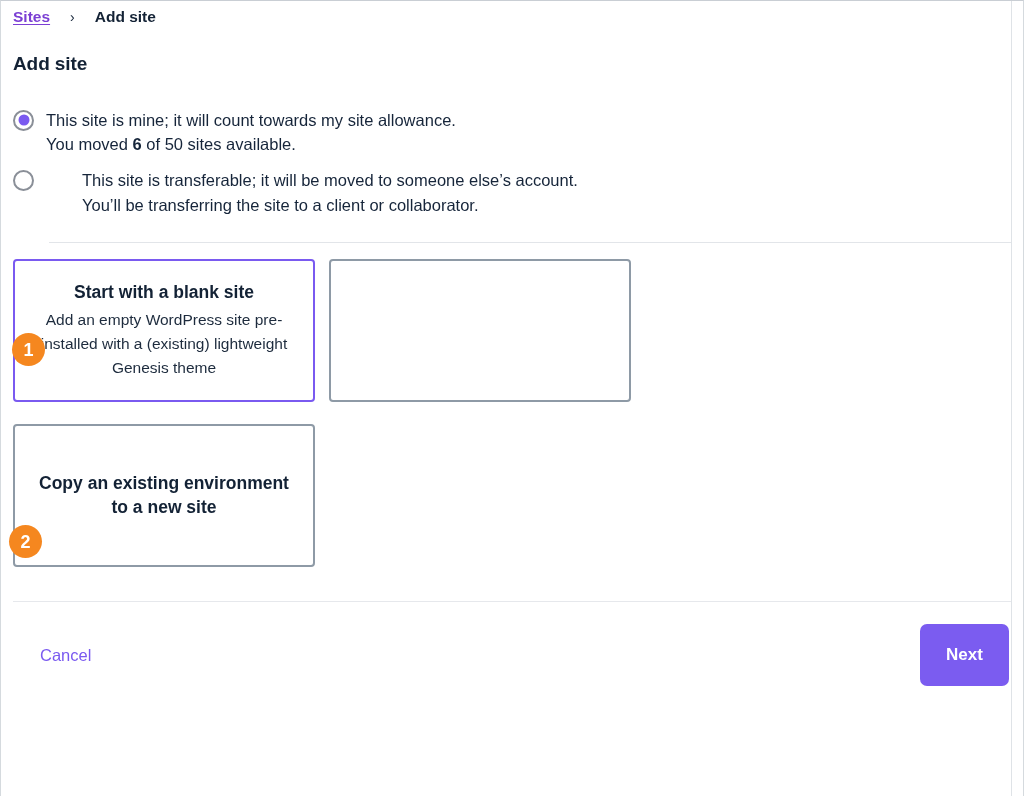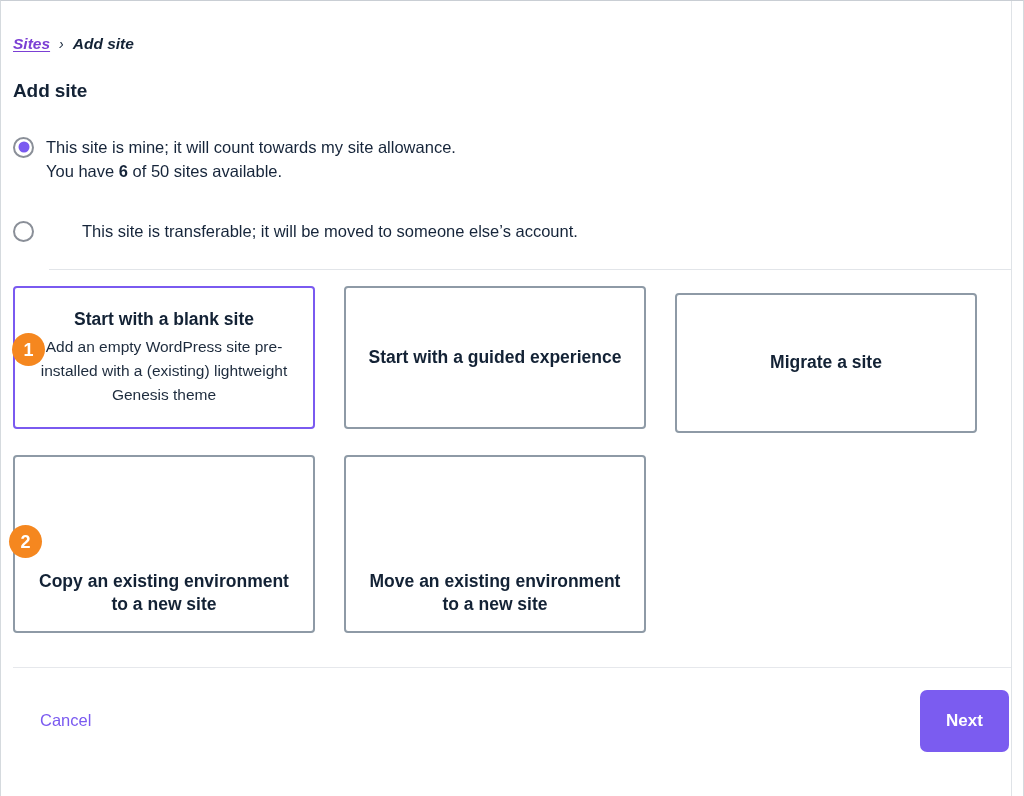--- a/index.html
+++ b/index.html
@@ -39,26 +39,25 @@
 
   .content {
     position: relative;
     padding: 0 12px;
   }
 
   
   .breadcrumb {
     display: flex;
     align-items: center;
-    gap: 9px;
-    padding-top: 35px;
+    gap: 20px;
+    padding-top: 8px;
     font-size: 15.5px;
     font-weight: 700;
     line-height: 1;
-    font-style: italic;
   }
   .breadcrumb-link {
     color: #7b3fd4;
     text-decoration: underline;
     text-underline-offset: 2px;
     cursor: pointer;
   }
   .breadcrumb-sep {
     color: #16253a;
     font-weight: 400;
@@ -88,21 +87,21 @@
   .radio-group {
     margin-top: 33px;
   }
   .radio-row {
     display: flex;
     align-items: flex-start;
     gap: 12px;
     cursor: pointer;
     margin-top: 24px;
   }
-  .radio-row + .radio-row { margin-top: 36px; gap: 48px; }
+  .radio-row + .radio-row { margin-top: 12px; gap: 48px; }
 
   .radio-mark {
     flex: 0 0 auto;
     width: 21px;
     height: 21px;
     border-radius: 50%;
     border: 2px solid #8a8f98;
     background: #ffffff;
     box-sizing: border-box;
     margin-top: 2px;
@@ -151,21 +150,21 @@
     z-index: 5;
     line-height: 1;
   }
   #badge-1 { left: 11px; top: 332px; }
   #badge-2 { left: 8px; top: 524px; }
 
   
   .card-grid {
     display: grid;
     grid-template-columns: 302px 302px 302px;
-    column-gap: 29px;
+    column-gap: 14px;
     margin-top: 16px;
   }
   .card-row-2 {
     display: grid;
     grid-template-columns: 302px 302px 302px;
     column-gap: 29px;
     margin-top: 22px;
   }
 
   .card {
@@ -176,21 +175,21 @@
     display: flex;
     flex-direction: column;
     align-items: center;
     justify-content: center;
     text-align: center;
     padding: 14px 18px;
     cursor: pointer;
   }
   .card.tall   { height: 143px; }
   .card.short  { height: 140px; margin-top: 7px; }
-  .card.row2   { height: 178px; justify-content: flex-end; }
+  .card.row2   { height: 143px; }
 
   .card.selected {
     border-color: #7a5af0;
   }
 
   .card-title {
     font-size: 17.5px;
     font-weight: 700;
     color: #132235;
     line-height: 1.33;
@@ -255,62 +254,56 @@
 
     <div class="subtitle">Add site</div>
 
     <div class="radio-group">
 
       <label class="radio-row">
         <span class="radio-mark checked"></span>
         <span class="radio-text">
           <span>This site is mine; it will count towards my site allowance.</span>
           <span class="radio-sub">
-            <span>You have </span><strong>6</strong><span> of 50 sites available.</span>
+            <span>You moved </span><strong>6</strong><span> of 50 sites available.</span>
           </span>
         </span>
       </label>
 
       <label class="radio-row">
         <span class="radio-mark"></span>
         <span class="radio-text">
           <span>This site is transferable; it will be moved to someone else’s account.</span>
+          <span class="radio-sub">You’ll be transferring the site to a client or collaborator.</span>
         </span>
       </label>
 
     </div>
 
     <div class="grid-divider"></div>
 
     <div class="card-grid">
 
       <div class="card tall selected">
         <div class="card-title">Start with a blank site</div>
         <div class="card-desc">Add an empty WordPress site pre-installed with a (existing) lightweight Genesis theme</div>
       </div>
 
       <div class="card tall">
-        <div class="card-title">Start with a guided experience</div>
       </div>
 
-      <div class="card short center-only">
-        <div class="card-title">Migrate a site</div>
-      </div>
 
     </div>
 
     <div class="card-row-2">
 
       <div class="card row2 center-only">
         <div class="card-title">Copy an existing environment to a new site</div>
       </div>
 
-      <div class="card row2 center-only">
-        <div class="card-title">Move an existing environment to a new site</div>
-      </div>
 
       <div></div>
 
     </div>
 
     <div class="footer-divider"></div>
     <div class="footer">
       <button class="cancel-link">Cancel</button>
       <button class="next-button">Next</button>
     </div>

